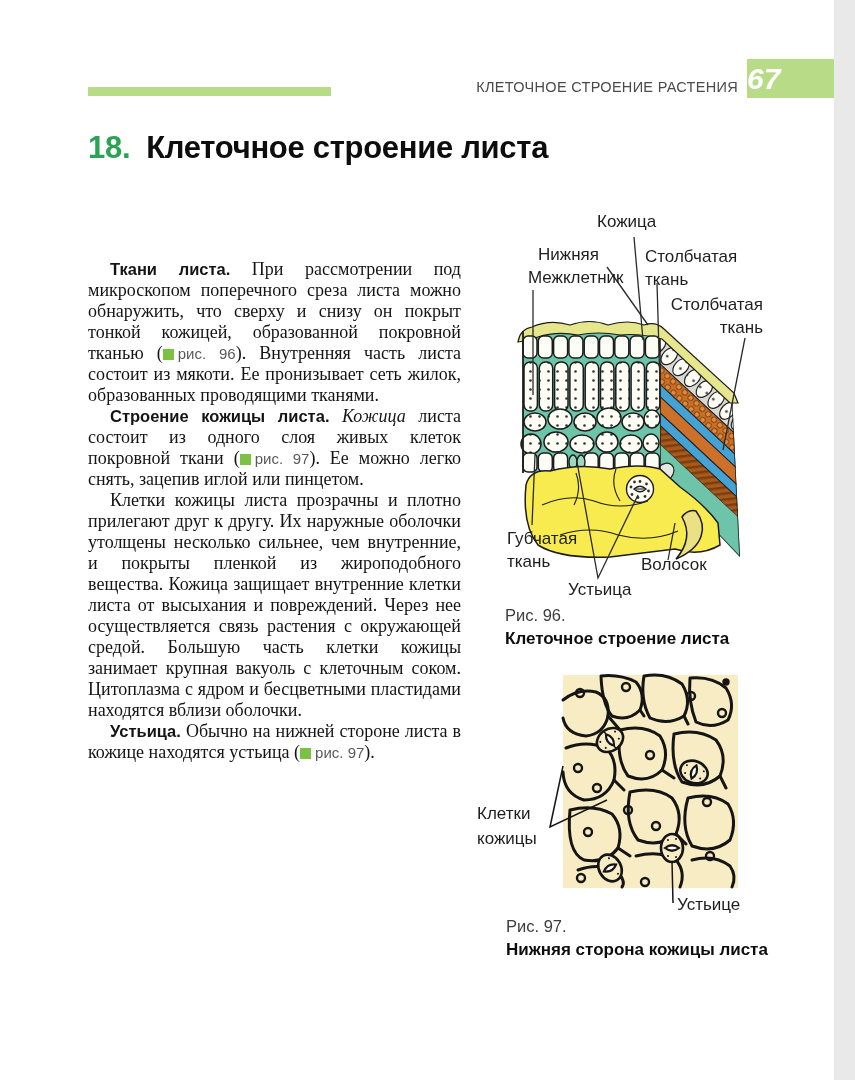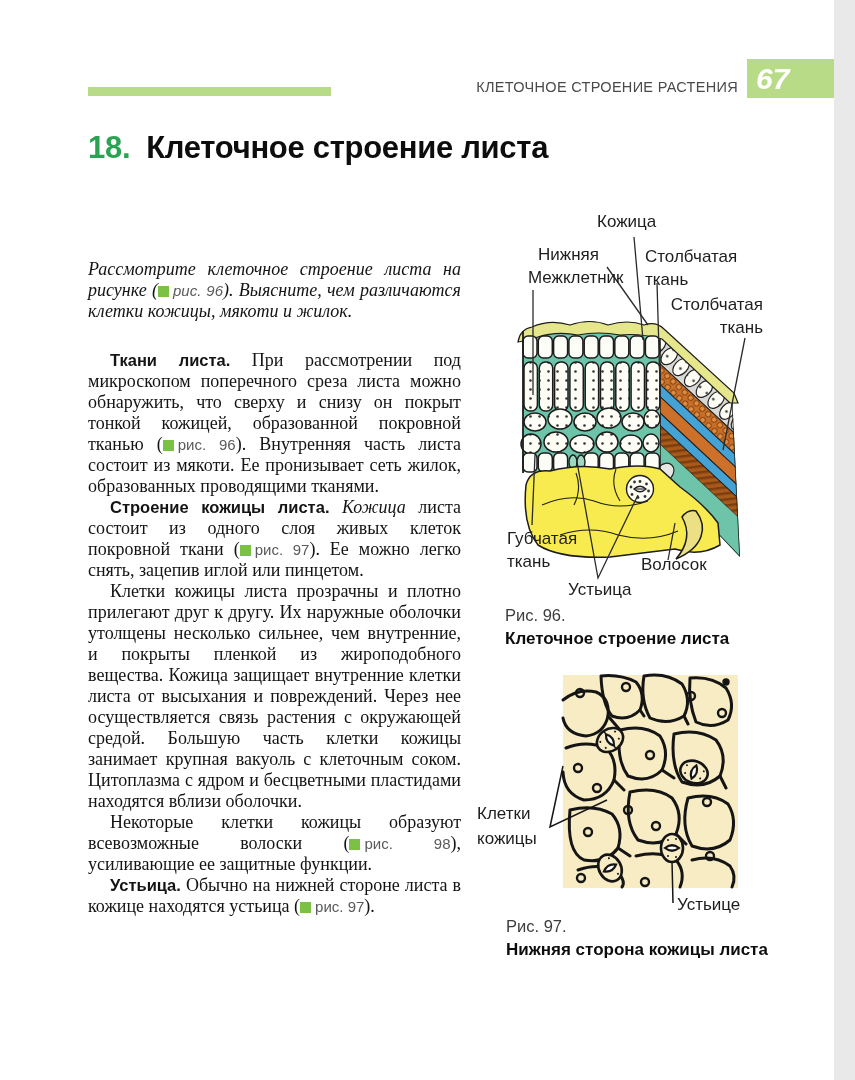--- a/index.html
+++ b/index.html
@@ -11,21 +11,21 @@
   *{margin:0;padding:0;box-sizing:border-box;}
   html,body{background:#e9e9e9;}
   .page{position:relative;width:834px;height:1080px;background:#ffffff;overflow:hidden;
     font-family:"Liberation Serif",serif;color:var(--ink);}
   
   .rule{position:absolute;left:88px;top:87px;width:243px;height:9px;background:var(--green-light);}
   .running-title{position:absolute;left:380px;top:79px;width:358px;text-align:right;
     font-family:"Liberation Sans",sans-serif;font-size:14.5px;letter-spacing:.3px;color:var(--muted);}
   .pagenum-box{position:absolute;left:747px;top:59px;width:108px;height:39px;background:var(--green-light);}
   .pagenum{font-family:"Liberation Sans",sans-serif;font-weight:700;font-style:italic;
-    font-size:30px;color:#ffffff;line-height:39px;padding-left:9px;display:block;}
+    font-size:30px;color:#ffffff;line-height:39px;display:block;}
   
   .chapter{position:absolute;left:88px;top:130px;font-family:"Liberation Sans",sans-serif;
     font-weight:700;font-size:31px;letter-spacing:-0.3px;white-space:nowrap;text-align:right;}
   .chapter .num{color:var(--green-accent);margin-right:16px;}
   .chapter .txt{color:#0d0d0d;}
   
   .article{position:absolute;left:88px;top:259px;width:373px;font-size:18px;line-height:21px;
     text-align:justify;hyphens:auto;-webkit-hyphens:auto;color:#141414;}
   .intro{font-style:italic;margin-bottom:28px;}
   .para{text-indent:22px;}
@@ -51,25 +51,23 @@
   <div class="running-title">КЛЕТОЧНОЕ СТРОЕНИЕ РАСТЕНИЯ</div>
   <div class="pagenum-box">
     <span class="pagenum">67</span>
   </div>
 
   <div class="chapter">
     <span class="num">18.</span><span class="txt">Клеточное строение листа</span>
   </div>
 
   <div class="article" id="article">
-      <p class="intro"><span class="seg-italic">Рассмотрите клеточное строение листа на рисунке (</span><span class="figref"><span class="figref-square"></span>рис. 96</span><span class="seg-italic">). Выясните, чем различаются клетки кожицы, мякоти и жилок.</span></p>
       <p class="para"><span class="seg-bold">Ткани листа.</span><span class="seg-normal"> При рассмотрении под микроскопом поперечного среза листа можно обнаружить, что сверху и снизу он покрыт тонкой кожицей, образованной покровной тканью (</span><span class="figref"><span class="figref-square"></span>рис. 96</span><span class="seg-normal">). Внутренняя часть листа состоит из мякоти. Ее пронизывает сеть жилок, образованных проводящими тканями.</span></p>
       <p class="para"><span class="seg-bold">Строение кожицы листа.</span><span class="seg-italic"> Кожица</span><span class="seg-normal"> листа состоит из одного слоя живых клеток покровной ткани (</span><span class="figref"><span class="figref-square"></span>рис. 97</span><span class="seg-normal">). Ее можно легко снять, зацепив иглой или пинцетом.</span></p>
       <p class="para"><span class="seg-normal">Клетки кожицы листа прозрачны и плотно прилегают друг к другу. Их наружные оболочки утолщены несколько сильнее, чем внутренние, и покрыты пленкой из жироподобного вещества. Кожица защищает внутренние клетки листа от высыхания и повреждений. Через нее осуществляется связь растения с окружающей средой. Большую часть клетки кожицы занимает крупная вакуоль с клеточным соком. Цитоплазма с ядром и бесцветными пластидами находятся вблизи оболочки.</span></p>
-      <p class="para"><span class="seg-normal">Некоторые клетки кожицы образуют всевозможные волоски (</span><span class="figref"><span class="figref-square"></span>рис. 98</span><span class="seg-normal">), усиливающие ее защитные функции.</span></p>
       <p class="para"><span class="seg-bold">Устьица.</span><span class="seg-normal"> Обычно на нижней стороне листа в кожице находятся устьица (</span><span class="figref"><span class="figref-square"></span>рис. 97</span><span class="seg-normal">).</span></p>
     </div>
 
   <svg class="fig-svg" style="left:490px;top:205px;" width="300" height="395" viewBox="0 0 300 395">
     <defs>
       <pattern id="dots" width="9" height="9" patternUnits="userSpaceOnUse">
         <rect width="9" height="9" fill="#fdfdf5"></rect>
           <circle cx="4.5" cy="4.5" r="1.3" fill="#333"></circle>
       </pattern>
       <pattern id="beads" width="8" height="8" patternUnits="userSpaceOnUse">

